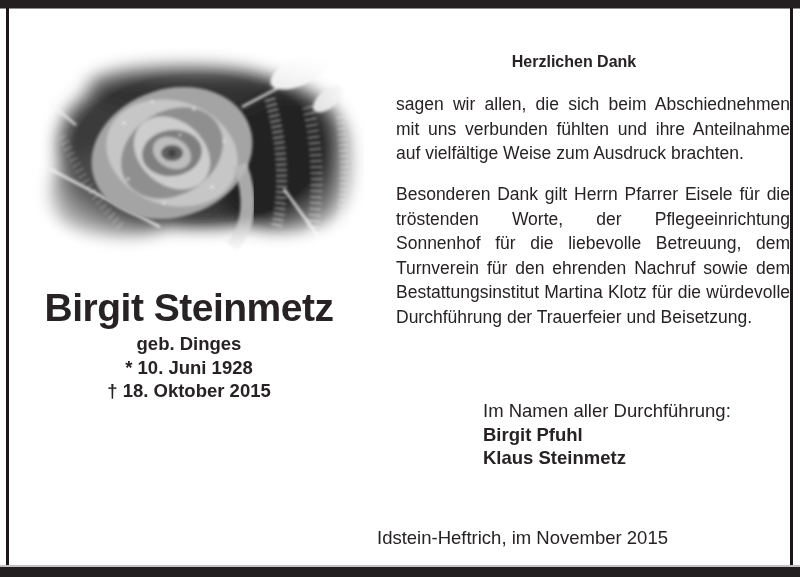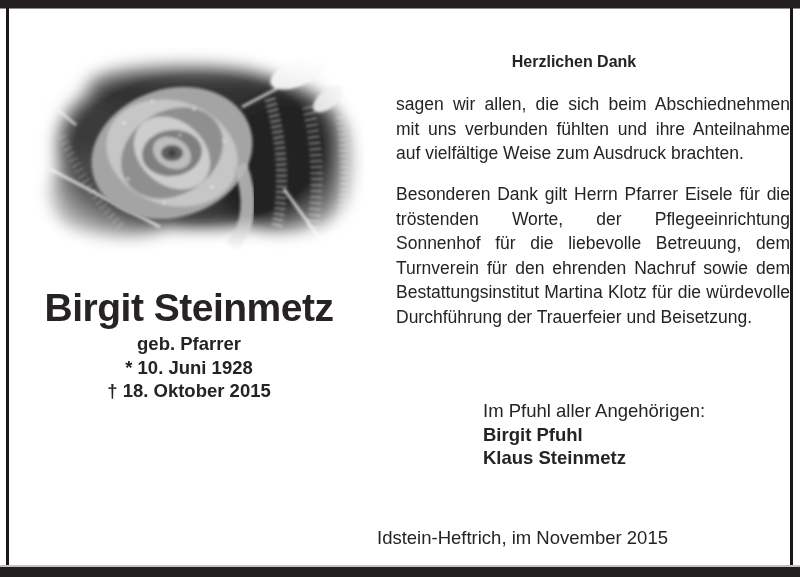--- a/index.html
+++ b/index.html
@@ -104,32 +104,32 @@
             <circle cx="8" cy="-18" r="1.1"></circle>
         </g>
       </g>
       <path d="M208,118 C220,150 218,180 200,200" stroke="#b9b9b9" stroke-width="14" fill="none" filter="url(#b2)" opacity="0.9"></path>
     </svg>
     <div class="vignette"></div>
   </div>
 
   <div class="name-block">
     <div class="name">Birgit Steinmetz</div>
-    <div class="maiden">geb. Pfarrer</div>
+    <div class="maiden">geb. Dinges</div>
     <div class="dates">* 10. Juni 1928</div>
     <div class="dates">† 18. Oktober 2015</div>
   </div>
 
   <div class="title">Herzlichen Dank</div>
 
   <p class="para p1">sagen wir allen, die sich beim Abschiednehmen mit uns verbunden fühlten und ihre Anteilnahme auf vielfältige Weise zum Ausdruck brachten.</p>
   <p class="para p2">Besonderen Dank gilt Herrn Pfarrer Eisele für die tröstenden Worte, der Pflegeeinrichtung Sonnenhof für die liebevolle Betreuung, dem Turnverein für den ehrenden Nachruf sowie dem Bestattungsinstitut Martina Klotz für die würdevolle Durchführung der Trauerfeier und Beisetzung.</p>
 
   <div class="closing">
-    <div class="lead">Im Pfuhl aller Angehörigen:</div>
+    <div class="lead">Im Namen aller Durchführung:</div>
     <div class="signer">Birgit Pfuhl</div>
     <div class="signer">Klaus Steinmetz</div>
   </div>
 
   <div class="dateline">Idstein-Heftrich, im November 2015</div>
 
   <div class="bar bottom"></div>
 </div>
 
 </body></html>

